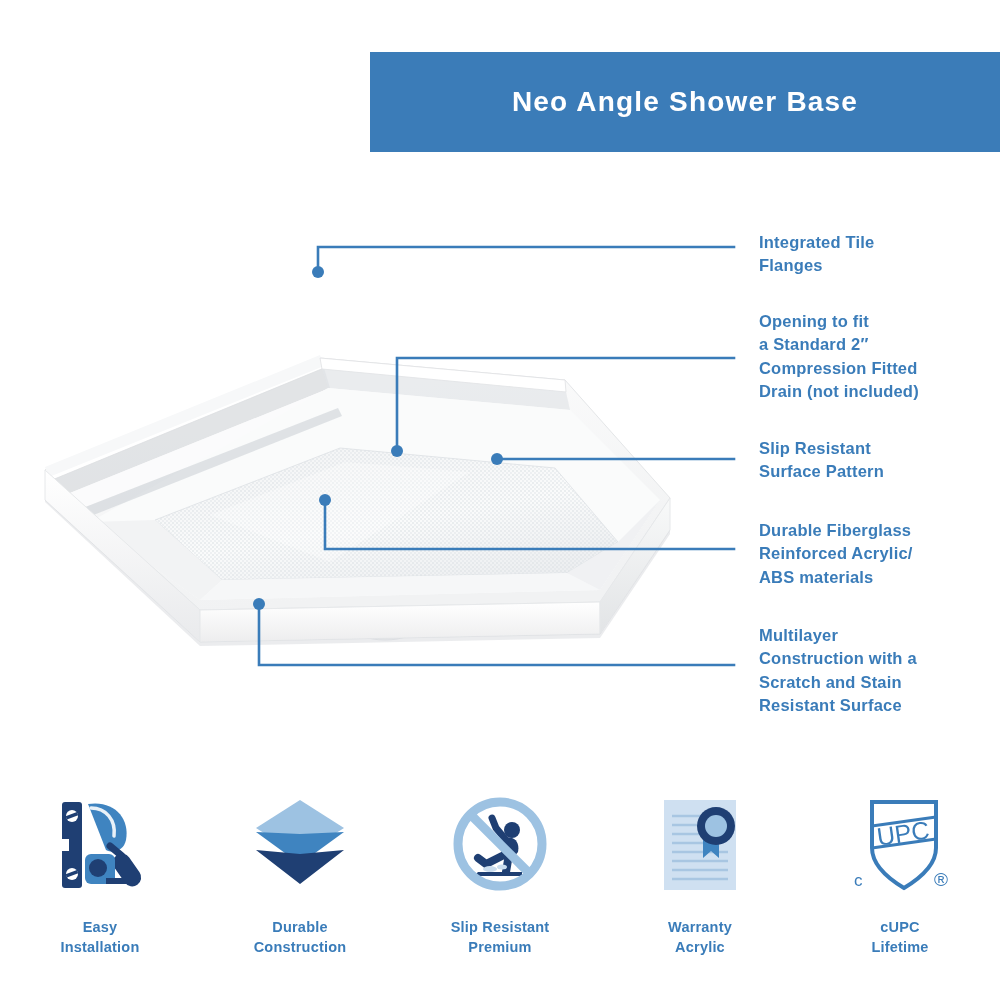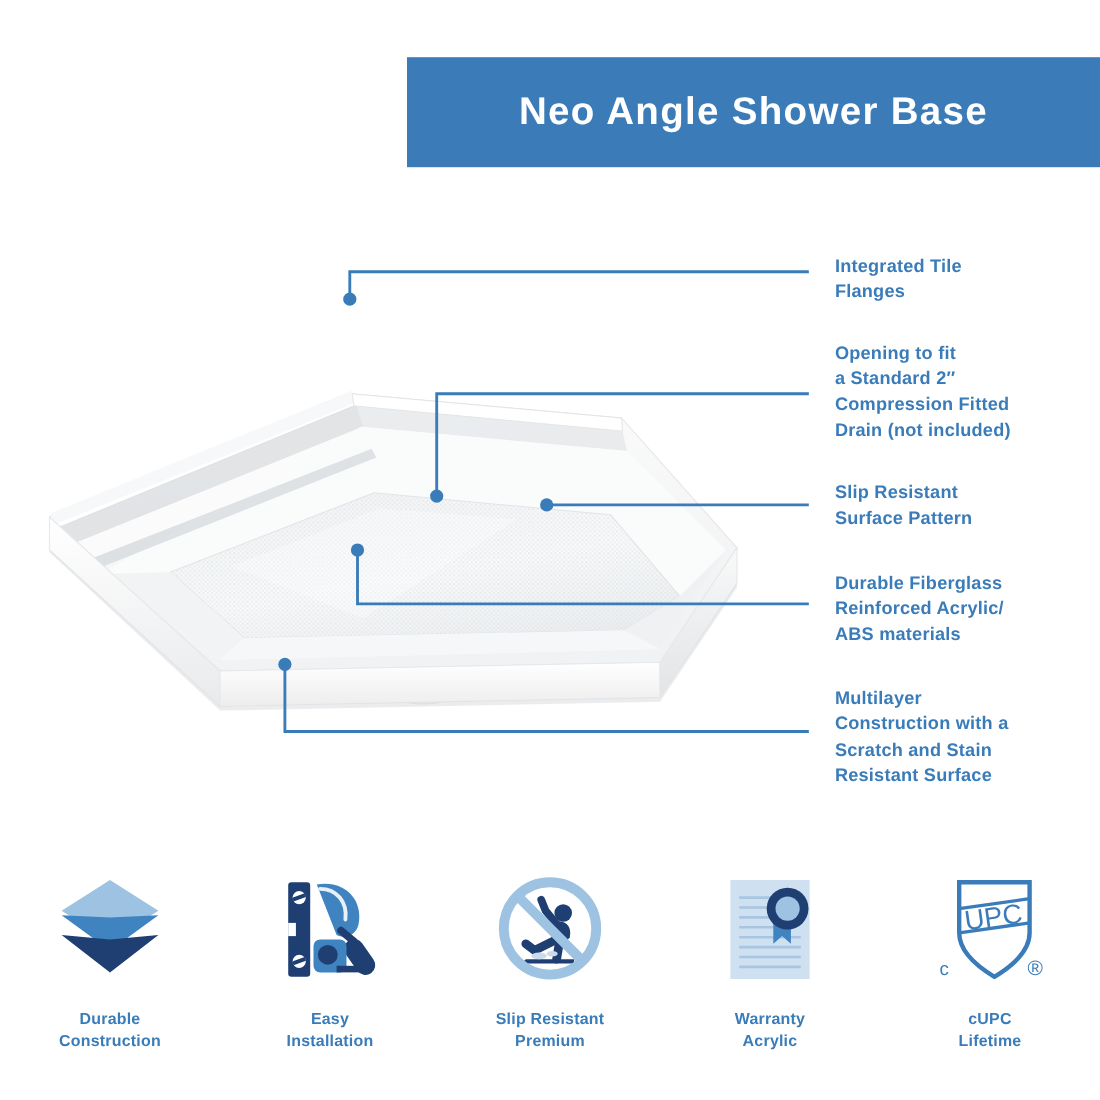--- a/index.html
+++ b/index.html
@@ -22,21 +22,21 @@
     top: 52px;
     width: 630px;
     height: 100px;
     background: #3b7cb8;
     display: flex;
     align-items: center;
     justify-content: center;
   }
   #title-text {
     color: #ffffff;
-    font-size: 35px;
+    font-size: 28px;
     font-weight: bold;
     letter-spacing: 1.2px;
     white-space: nowrap;
   }
 
   
   #product-stage {
     position: absolute;
     left: 0;
     top: 170px;
@@ -211,34 +211,20 @@
   <span class="ln">Construction with a</span>
   <span class="ln">Scratch and Stain</span>
   <span class="ln">Resistant Surface</span>
 </div>
 
 <div id="feature-strip">
 
   <div class="feature-cell">
     <div class="feature-icon">
       <svg width="104" height="104" viewBox="0 0 104 104" xmlns="http://www.w3.org/2000/svg">
-        <polygon points="52,8 96,36 52,64 8,36" fill="#9dc2e2"></polygon>
-        <polygon points="52,42 96,40 52,72 8,40" fill="#3f84c0"></polygon>
-        <polygon points="52,62 96,58 52,92 8,58" fill="#1f3f73"></polygon>
-      </svg>
-    </div>
-    <div class="feature-label">
-      <span class="ln">Durable</span>
-      <span class="ln">Construction</span>
-    </div>
-  </div>
-
-  <div class="feature-cell">
-    <div class="feature-icon">
-      <svg width="104" height="104" viewBox="0 0 104 104" xmlns="http://www.w3.org/2000/svg">
 
         <rect x="14" y="10" width="20" height="86" rx="3" fill="#1f3f73"></rect>
         <circle cx="24" cy="24" r="6" fill="#ffffff"></circle>
         <rect x="18" y="22" width="12" height="3.5" fill="#1f3f73" transform="rotate(-20 24 24)"></rect>
         <circle cx="24" cy="82" r="6" fill="#ffffff"></circle>
         <rect x="18" y="80" width="12" height="3.5" fill="#1f3f73" transform="rotate(-20 24 82)"></rect>
         <rect x="14" y="47" width="7" height="12" fill="#ffffff"></rect>
 
         <path d="M40 12 C66 8, 82 26, 78 48 C76 58, 66 62, 58 58 L40 12 Z" fill="#3f84c0"></path>
         <path d="M43 16 C58 16, 68 28, 66 44" fill="none" stroke="#e9f1f8" stroke-width="3.5" stroke-linecap="round"></path>
@@ -247,20 +233,34 @@
         <rect x="70" y="60" width="18" height="36" rx="9" fill="#1f3f73" transform="rotate(-35 79 78)"></rect>
 
         <rect x="37" y="62" width="30" height="30" rx="6" fill="#3f84c0"></rect>
         <circle cx="50" cy="76" r="9" fill="#1f3f73"></circle>
         <rect x="58" y="86" width="22" height="6" fill="#1f3f73"></rect>
       </svg>
     </div>
     <div class="feature-label">
       <span class="ln">Easy</span>
       <span class="ln">Installation</span>
+    </div>
+  </div>
+
+  <div class="feature-cell">
+    <div class="feature-icon">
+      <svg width="104" height="104" viewBox="0 0 104 104" xmlns="http://www.w3.org/2000/svg">
+        <polygon points="52,8 96,36 52,64 8,36" fill="#9dc2e2"></polygon>
+        <polygon points="52,42 96,40 52,72 8,40" fill="#3f84c0"></polygon>
+        <polygon points="52,62 96,58 52,92 8,58" fill="#1f3f73"></polygon>
+      </svg>
+    </div>
+    <div class="feature-label">
+      <span class="ln">Durable</span>
+      <span class="ln">Construction</span>
     </div>
   </div>
 
   <div class="feature-cell">
     <div class="feature-icon">
       <svg width="104" height="104" viewBox="0 0 104 104" xmlns="http://www.w3.org/2000/svg">
 
         <path d="M30 80 L74 80 L74 84 L26 84 Z" fill="#1f3f73"></path>
         <circle cx="64" cy="38" r="8" fill="#1f3f73"></circle>
         <path d="M58 46 C66 44, 72 50, 70 60 L62 70 L52 64 Z" fill="#1f3f73"></path>

